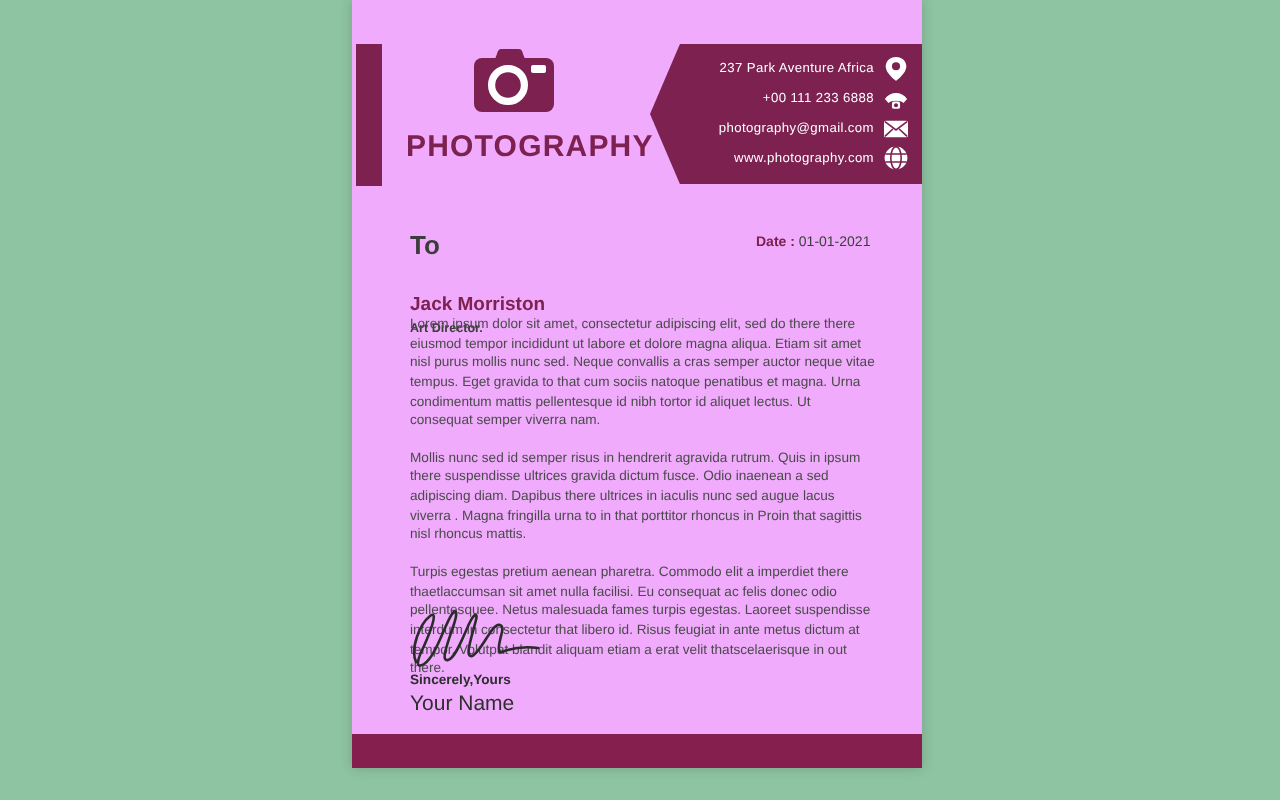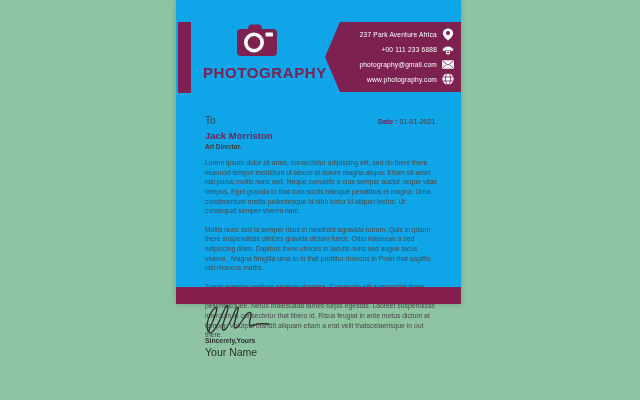--- a/index.html
+++ b/index.html
@@ -5,22 +5,22 @@
   * { margin: 0; padding: 0; box-sizing: border-box; }
   html, body { width: 640px; height: 400px; overflow: hidden; }
   body {
     background: #8ec4a2;
     font-family: "Liberation Sans", sans-serif;
     position: relative;
   }
   .document {
     position: absolute;
     left: 176px; top: 0;
-    width: 285px; height: 304px;
-    background: #0ea5e9;
+    width: 285px; height: 384px;
+    background: #f0abfc;
     box-shadow: 0 0 6px rgba(0,0,0,0.18);
   }
   
   .accent-bar {
     position: absolute;
     left: 2px; top: 22px;
     width: 13px; height: 71px;
     background: #7d2150;
   }
   
@@ -63,22 +63,22 @@
     letter-spacing: 0.2px;
     white-space: nowrap;
   }
   .contact-icon { width: 12px; height: 12px; flex: 0 0 auto; display: flex; align-items: center; justify-content: center; }
   
   .recipient {
     position: absolute;
     left: 29px; top: 115px;
     line-height: 1.25;
   }
-  .to-label { font-size: 10px; color: #3c3c3c; font-weight: normal; }
-  .recipient-name { font-size: 9.5px; font-weight: bold; color: #7d2150; margin-top: 2px; }
+  .to-label { font-size: 13px; color: #3c3c3c; font-weight: bold; }
+  .recipient-name { font-size: 9.5px; font-weight: bold; color: #7d2150; margin-top: 16px; }
   .recipient-title { font-size: 6.3px; font-weight: bold; color: #3c3c3c; margin-top: 2px; }
   .date-line {
     position: absolute;
     left: 202px; top: 118px;
     font-size: 7px;
     white-space: nowrap;
   }
   .date-label { color: #7d2150; font-weight: bold; }
   .date-value { color: #3c3c3c; }
   

